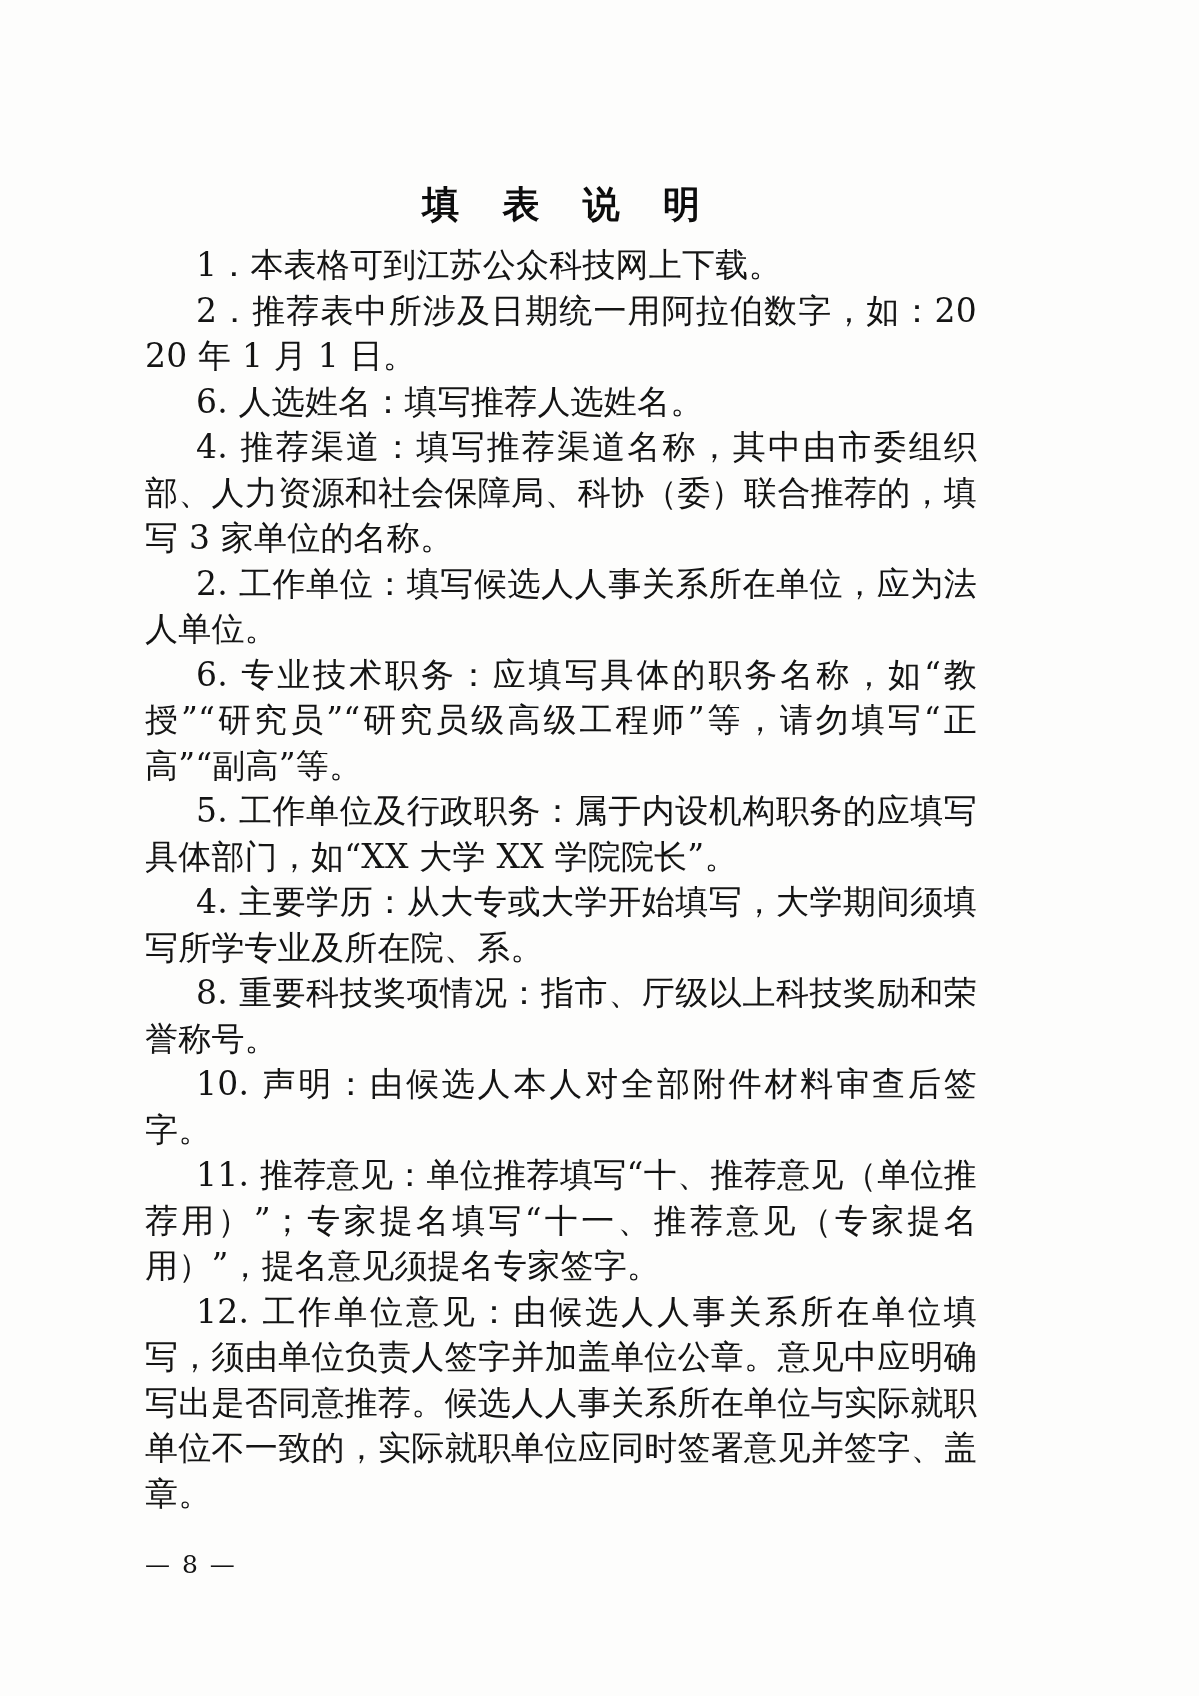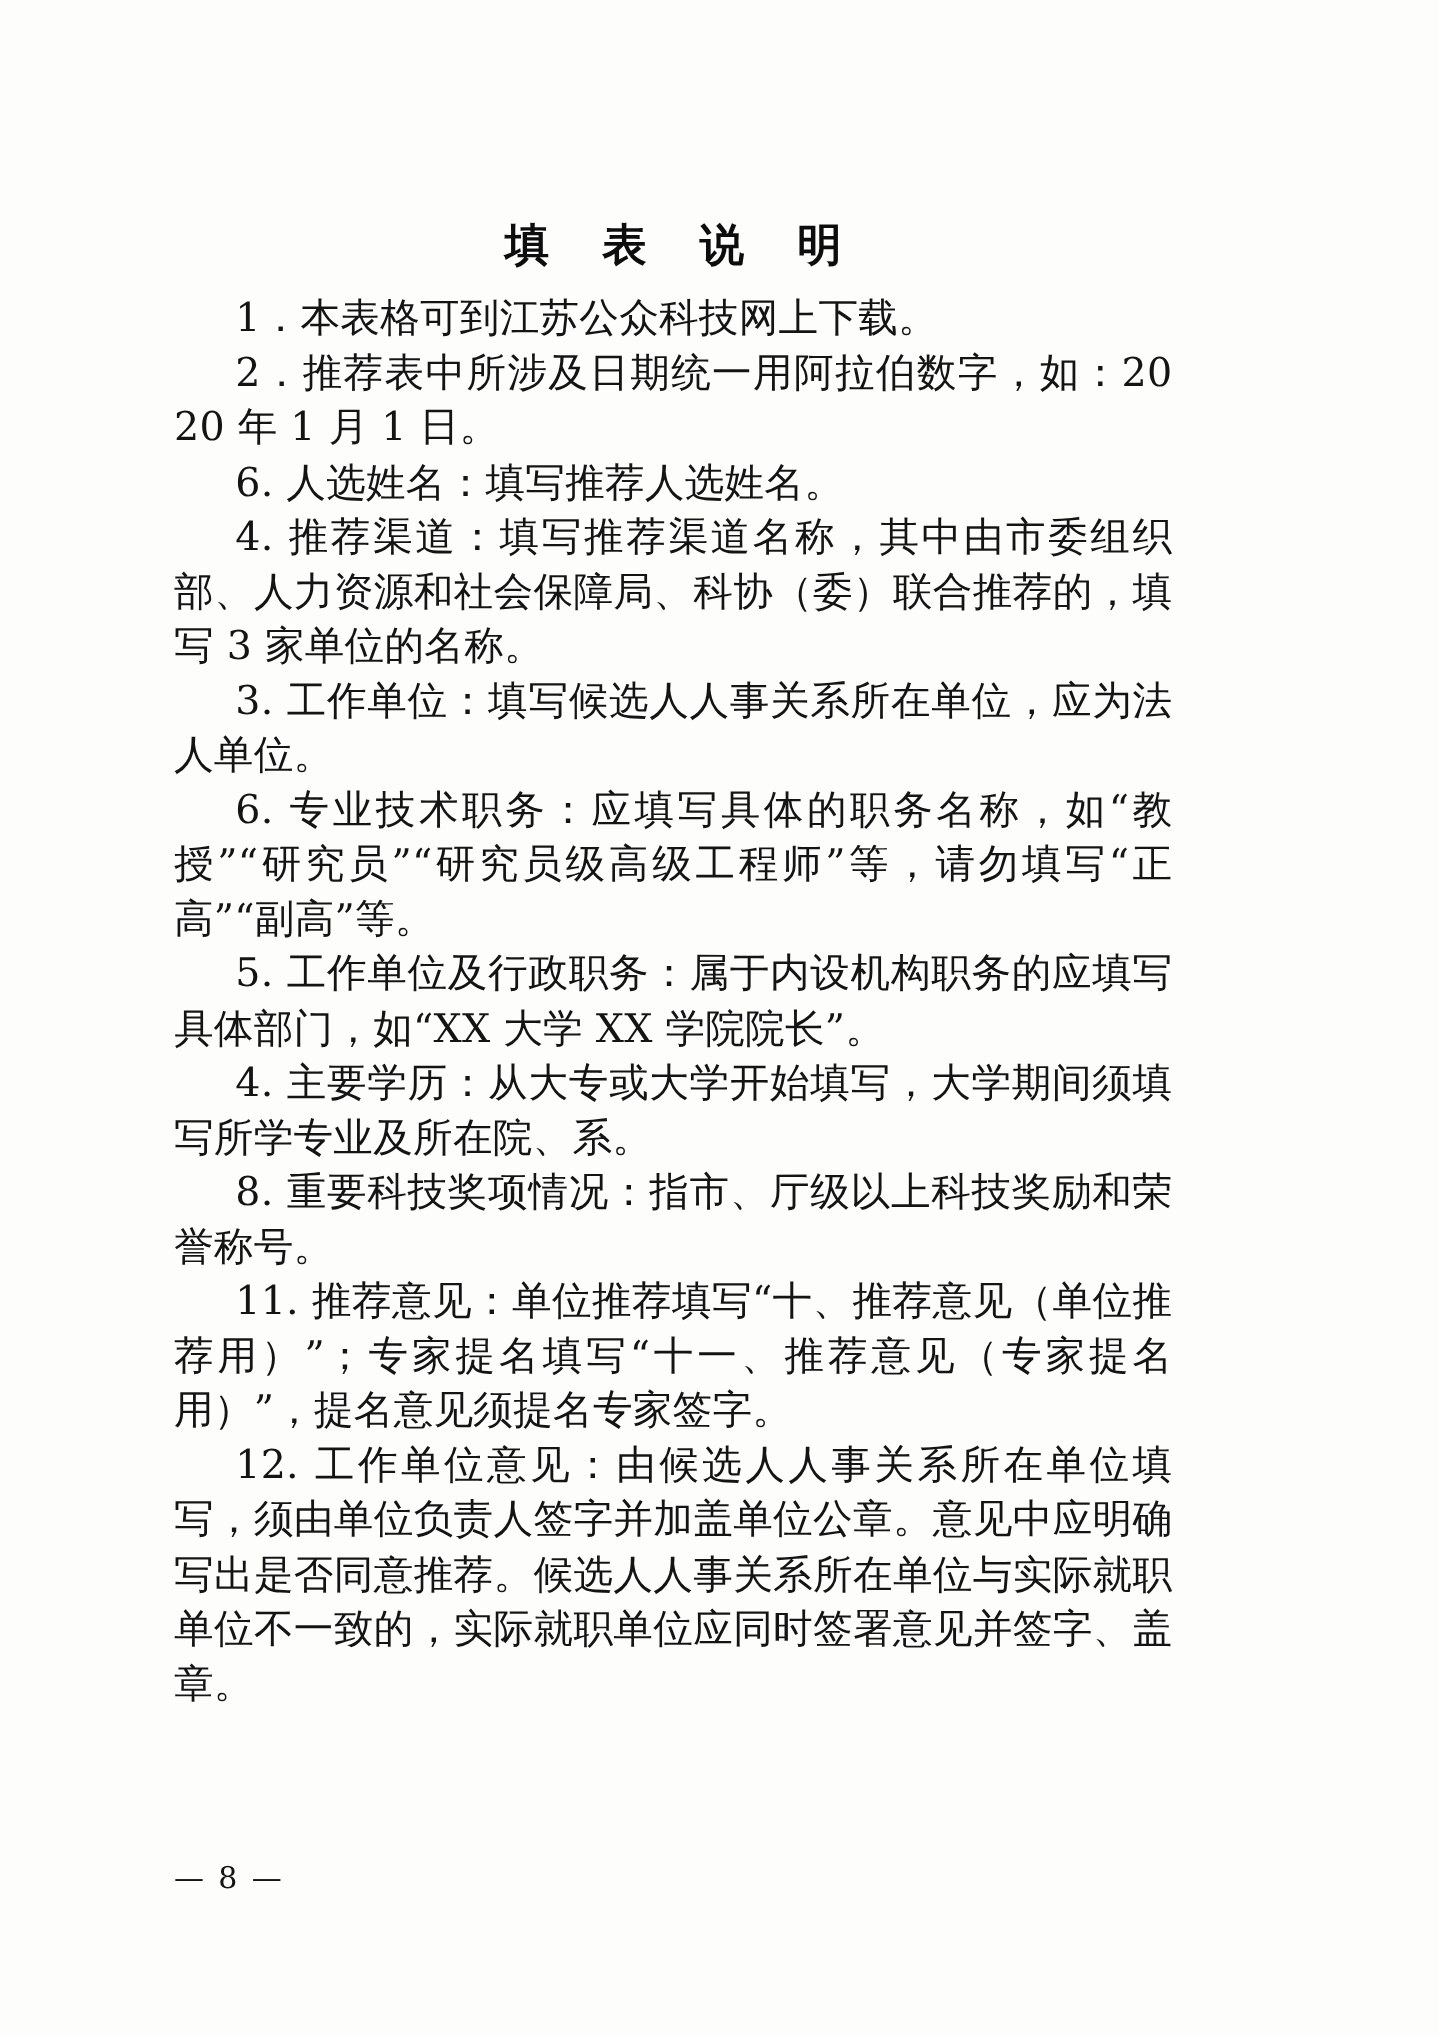--- a/index.html
+++ b/index.html
@@ -34,21 +34,21 @@
 
   .content {
     position: absolute;
     left: 145px;
     top: 182px;
     width: 832px;
   }
 
   .doc-title {
     text-align: center;
-    font-family: Liberation Sans, sans-serif;
+    font-family: Liberation Serif, serif;
     font-weight: 700;
     font-size: 37px;
     letter-spacing: 17px;
     text-indent: 17px;
     line-height: 1.25;
     margin: 0 0 14px 0;
     color: #0d0d0d;
   }
 
   .para {
@@ -86,24 +86,25 @@
   <div class="paper-tint"></div>
 
   <div class="content">
 
     <h1 class="doc-title">填 表 说 明</h1>
 
     <p class="para">1．本表格可到江苏公众科技网上下载。</p>
     <p class="para">2．推荐表中所涉及日期统一用阿拉伯数字，如：2020 年 1 月 1 日。</p>
     <p class="para">6. 人选姓名：填写推荐人选姓名。</p>
     <p class="para">4. 推荐渠道：填写推荐渠道名称，其中由市委组织部、人力资源和社会保障局、科协（委）联合推荐的，填写 3 家单位的名称。</p>
-    <p class="para">3. 工作单位：填写候选人人事关系所在单位，应为法人单位。</p>
+    <p class="para">2. 工作单位：填写候选人人事关系所在单位，应为法人单位。</p>
     <p class="para">6. 专业技术职务：应填写具体的职务名称，如“教授”“研究员”“研究员级高级工程师”等，请勿填写“正高”“副高”等。</p>
     <p class="para">5. 工作单位及行政职务：属于内设机构职务的应填写具体部门，如“XX 大学 XX 学院院长”。</p>
     <p class="para">4. 主要学历：从大专或大学开始填写，大学期间须填写所学专业及所在院、系。</p>
     <p class="para">8. 重要科技奖项情况：指市、厅级以上科技奖励和荣誉称号。</p>
+    <p class="para">10. 声明：由候选人本人对全部附件材料审查后签字。</p>
     <p class="para">11. 推荐意见：单位推荐填写“十、推荐意见（单位推荐用）”；专家提名填写“十一、推荐意见（专家提名用）”，提名意见须提名专家签字。</p>
     <p class="para">12. 工作单位意见：由候选人人事关系所在单位填写，须由单位负责人签字并加盖单位公章。意见中应明确写出是否同意推荐。候选人人事关系所在单位与实际就职单位不一致的，实际就职单位应同时签署意见并签字、盖章。</p>
 
   </div>
 
   <div class="footer">— 8 —</div>
 </div>
 
 </body></html>

